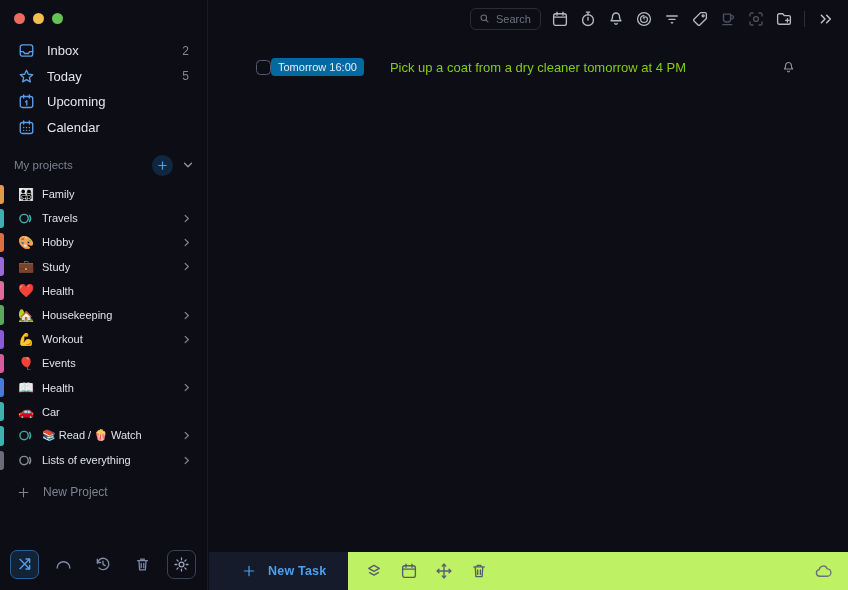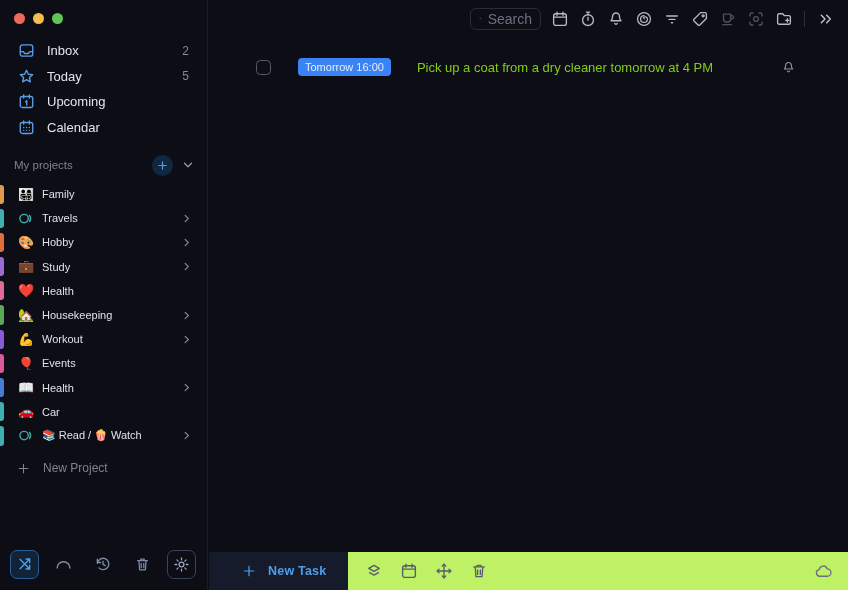--- a/index.html
+++ b/index.html
@@ -51,33 +51,33 @@
   .f-btn.active { background:#122338; border:1px solid #2b5f93; color:#4e9eea; }
   .f-btn.boxed  { border:1px solid #3a4358; color:#9aa6c2; }
 
   
   .main { position:absolute; left:209px; top:0; right:0; bottom:0; display:flex; flex-direction:column; }
 
   .topbar { display:flex; align-items:center; justify-content:flex-end; height:37px;
             padding-right:13px; gap:9px; }
   .searchbox { display:flex; align-items:center; gap:6px; width:71px; height:22px;
                border:1px solid #292c3a; border-radius:6px; padding:0 8px; color:#6d7080; }
-  .searchbox .s-ph { font-size:14px; }
+  .searchbox .s-ph { font-size:11px; }
   .tb-icon { width:19px; height:19px; color:#b5b8c5; display:flex; align-items:center; justify-content:center; }
   .tb-icon.dim { color:#4d5061; }
   .tb-divider { width:1px; height:16px; background:#2b2e3c; margin:0 2px; }
 
   .content-header { display:flex; align-items:center; padding:11px 20px 0 19px; }
   .ch-icon { color:#c9ccd7; }
   .page-title { margin-left:14px; font-size:20.5px; font-weight:700; color:#edeff5; letter-spacing:.2px; }
   .sort-icon { margin-left:auto; color:#787b8e; }
 
   .task-row { display:flex; align-items:center; margin:21px 52px 0 47px; }
   .checkbox { width:15px; height:15px; border:1.6px solid #565b6e; border-radius:4.5px; flex-shrink:0; }
-  .badge { margin-left:27px; background:#3b82f6; color:#e7edf6; font-size:11px;
+  .badge { background:#0369a1; color:#e7edf6; font-size:11px;
            padding:3px 7px; border-radius:4px; white-space:nowrap; }
   .task-text { margin-left:26px; font-size:13px; color:#84cc16; white-space:nowrap; }
   .task-bell { margin-left:auto; color:#8f93a3; }
 
   .bottom-bar { margin-top:auto; display:flex; align-items:center; height:38px; background:#bef264; }
   .new-task { width:139px; height:38px; background:#151b2a; display:flex; align-items:center;
               padding-left:33px; color:#4e9eea; }
   .nt-label { margin-left:12px; font-size:12.5px; font-weight:700; letter-spacing:.2px; }
   .bb-icons { display:flex; align-items:center; gap:17px; margin-left:17px; color:#575c6f; }
   .bb-icon { width:18px; height:18px; }
@@ -265,20 +265,35 @@
             </svg>
         </span>
         <span class="p-label">📚 Read / 🍿 Watch</span>
         <span class="p-chev">
             <svg width="11" height="11" viewBox="0 0 24 24" fill="none" stroke="currentColor" stroke-width="2.4" stroke-linecap="round" stroke-linejoin="round">
               <path d="M9 5l7 7-7 7"></path>
             </svg>
           </span>
       </div>
 
+      <div class="project-row">
+        <span class="strip" style="background: rgb(106, 109, 121);"></span>
+        <span class="p-ring" style="color: rgb(138, 141, 153);">
+          <svg width="15" height="15" viewBox="0 0 18 18" fill="none" stroke="currentColor" stroke-width="1.7" stroke-linecap="round">
+              <circle cx="7.3" cy="9" r="5"></circle>
+              <path d="M13.9 5.3a6.6 6.6 0 0 1 0 7.4"></path>
+            </svg>
+        </span>
+        <span class="p-label">Lists of everything</span>
+        <span class="p-chev">
+            <svg width="11" height="11" viewBox="0 0 24 24" fill="none" stroke="currentColor" stroke-width="2.4" stroke-linecap="round" stroke-linejoin="round">
+              <path d="M9 5l7 7-7 7"></path>
+            </svg>
+          </span>
+      </div>
     </div>
 
     <div class="new-project">
       <svg width="13" height="13" viewBox="0 0 24 24" fill="none" stroke="currentColor" stroke-width="2" stroke-linecap="round">
           <path d="M12 4v16M4 12h16"></path>
         </svg>
       <span class="np-label">New Project</span>
     </div>
 
     <div class="sidebar-footer">

